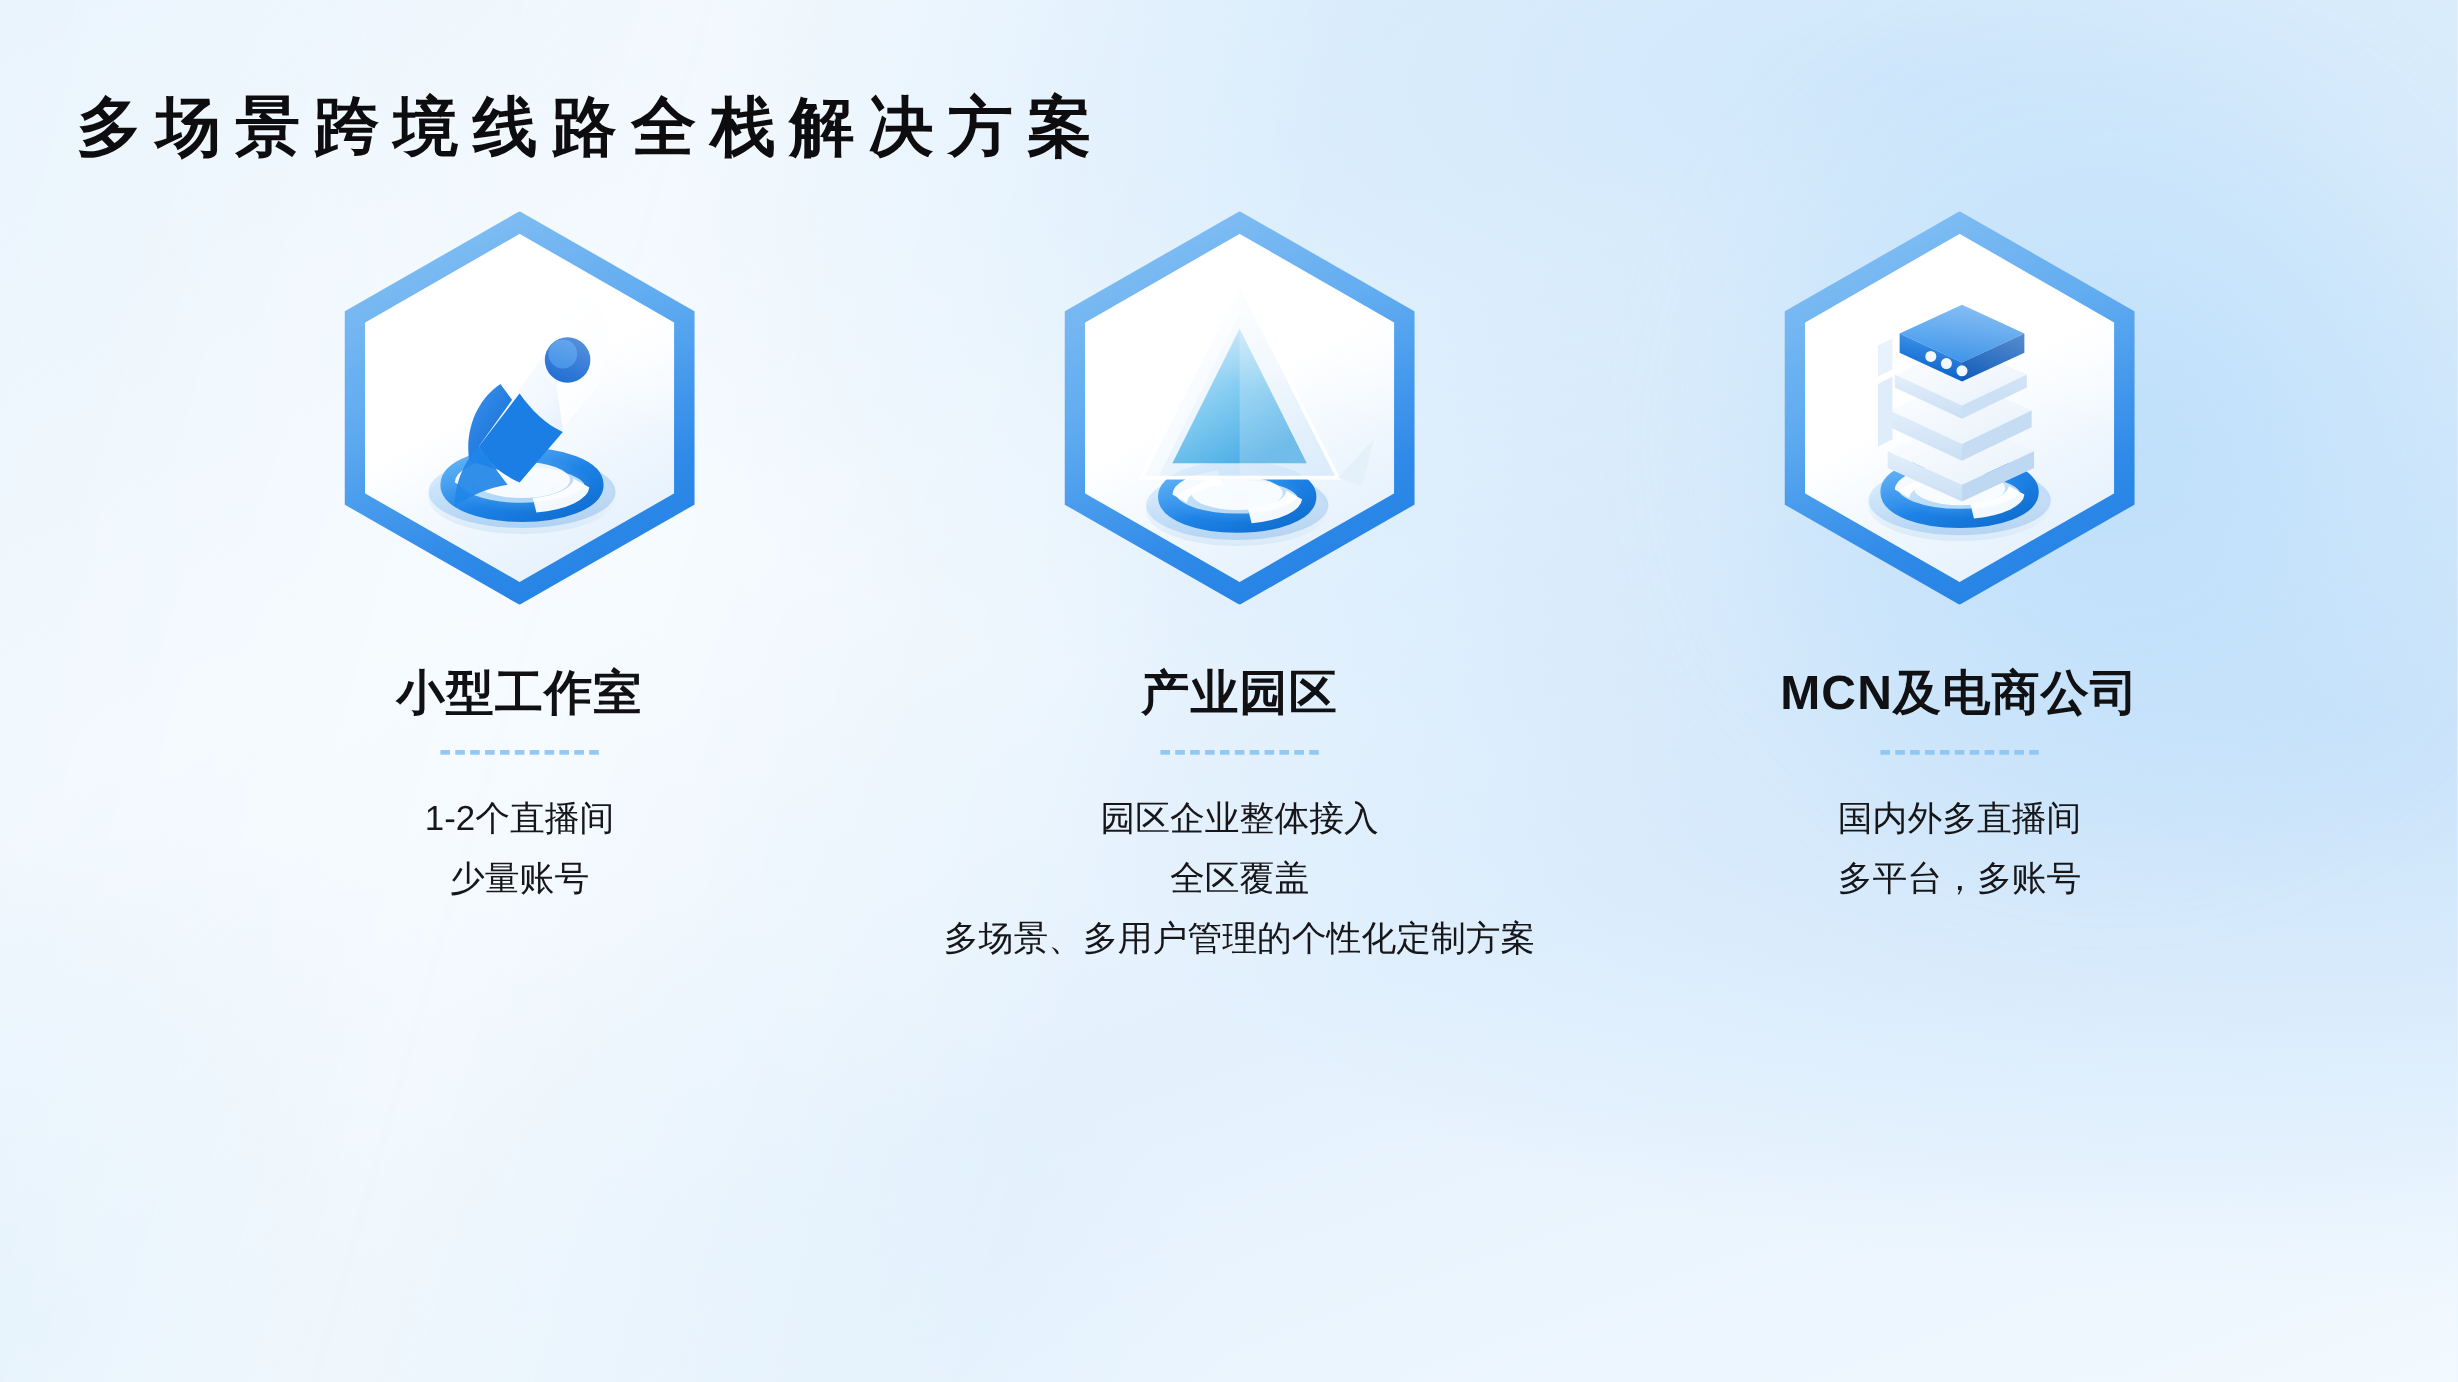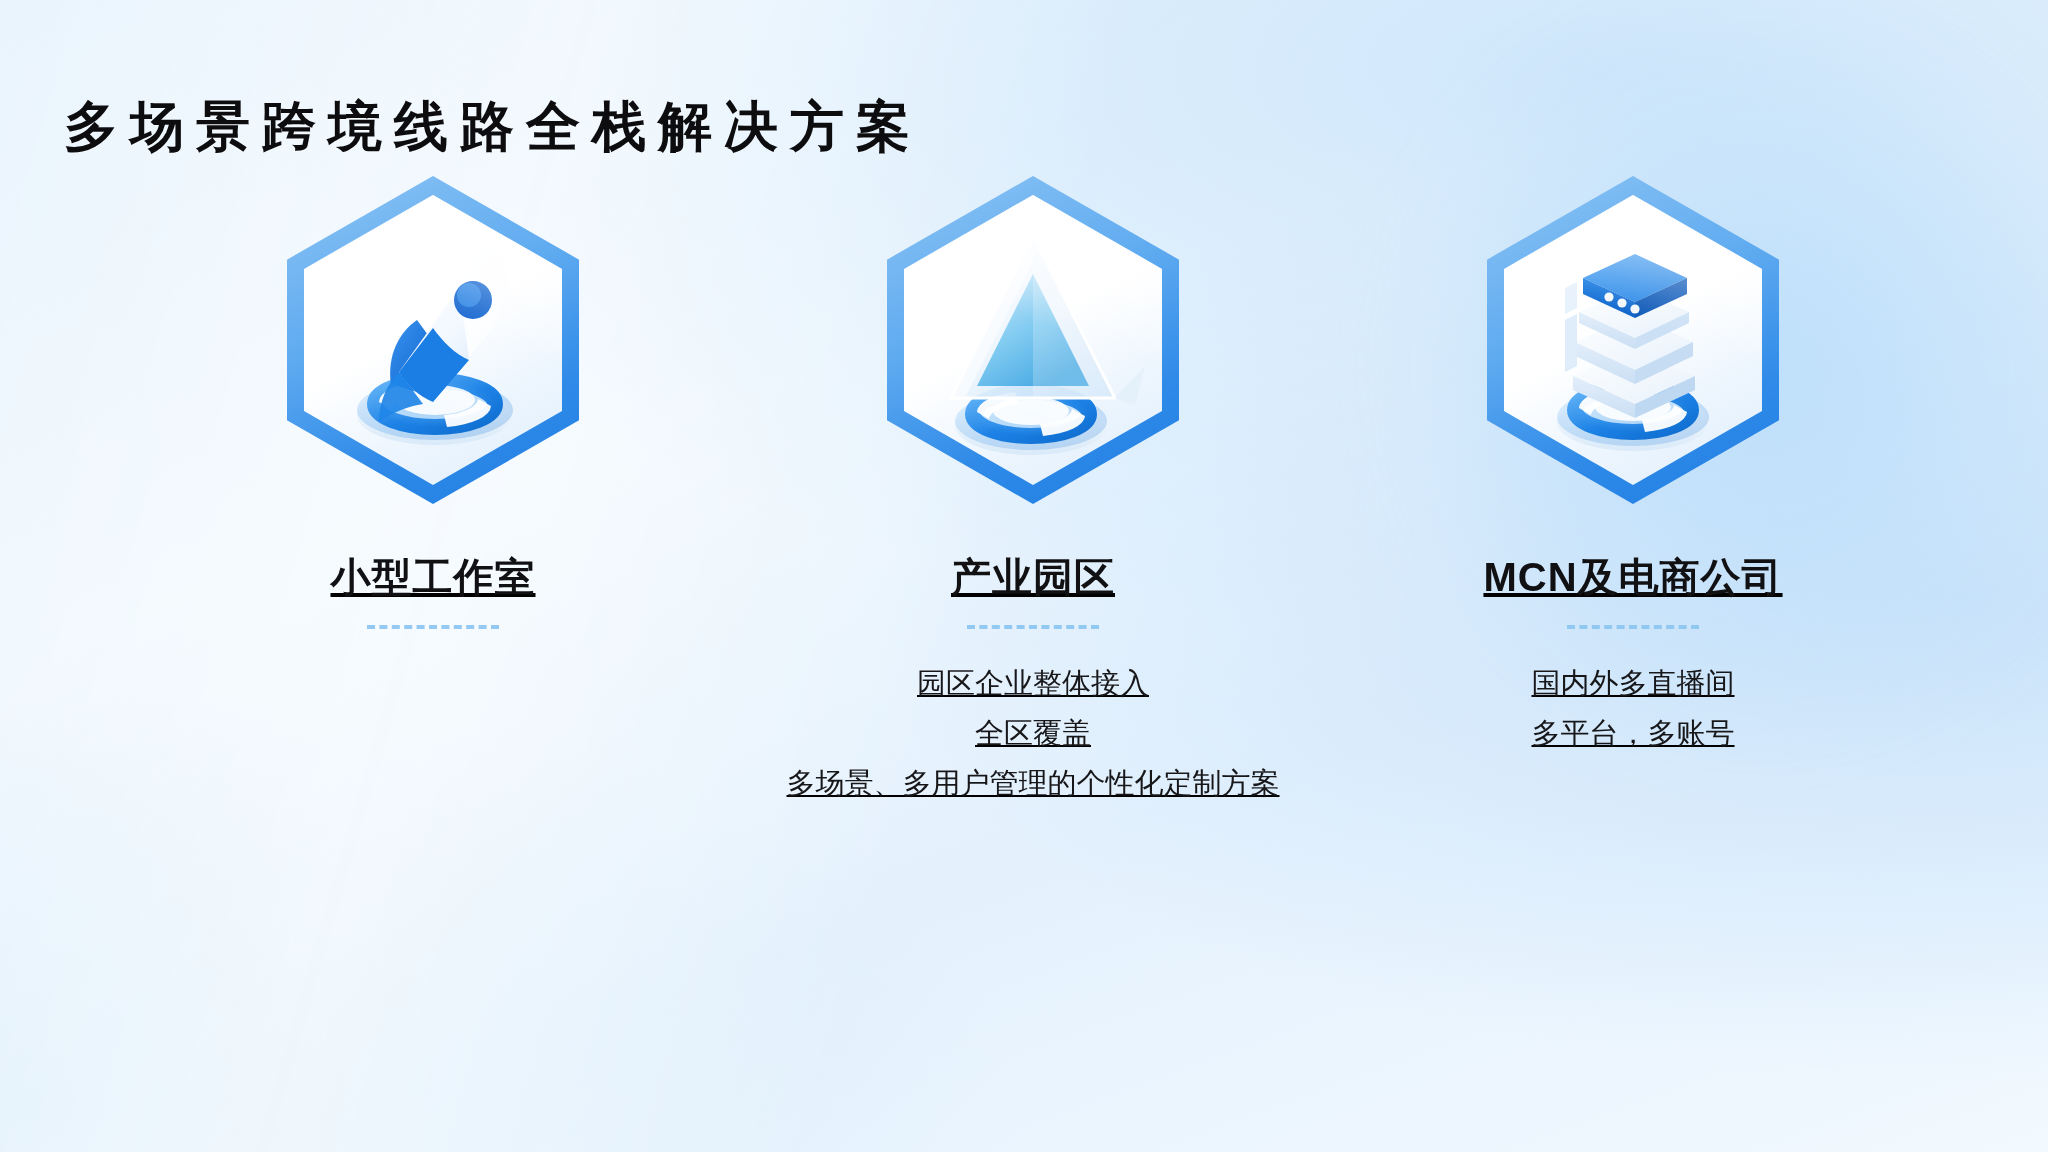--- a/index.html
+++ b/index.html
@@ -22,30 +22,30 @@
     background:linear-gradient(100deg, rgba(255,255,255,0) 0%, rgba(255,255,255,.55) 45%, rgba(255,255,255,0) 80%);
     transform:rotate(6deg);filter:blur(30px);pointer-events:none;
   }
   .sheen2{
     position:absolute;right:-4%;top:0;width:36%;height:64%;
     background:radial-gradient(closest-side, rgba(181,219,250,.75), rgba(181,219,250,0));
     filter:blur(40px);pointer-events:none;
   }
 
   .title{
-    position:absolute;left:64px;top:60px;
+    position:absolute;left:64px;top:40px;
     font-size:54px;line-height:1.12;font-weight:700;
     letter-spacing:12px;color:#0d0d0f;
     text-shadow:0 1px 0 rgba(255,255,255,.4);
     white-space:nowrap;
   }
 
   .cards{
     position:absolute;left:0;top:170px;width:2048px;
-    display:flex;justify-content:center;align-items:flex-start;text-decoration:underline;
+    display:flex;justify-content:center;align-items:flex-start;
   }
   .card{
     width:600px;display:flex;flex-direction:column;align-items:center;
   }
   .card.c1{margin-left:18px;}
   .card.c3{margin-right:0;}
 
   
   .hexwrap{
     position:relative;width:300px;height:340px;
@@ -151,20 +151,24 @@
 
         <circle cx="190" cy="130" r="19" fill="#0f62cf"></circle>
         <circle cx="186" cy="125" r="12" fill="#2f8ae8" opacity=".85"></circle>
 
         <path d="M116 202 C104 214 96 232 96 252 C110 242 126 236 140 234 Z" fill="#1f86e8" opacity=".92"></path>
       </svg>
       <div class="hex-gloss"></div>
     </div>
     <div class="card-title">小型工作室</div>
     <div class="divider"></div>
+    <div class="card-body">
+      <div>1-2个直播间</div>
+      <div>少量账号</div>
+    </div>
   </div>
 
   <div class="card c3">
     <div class="hexwrap">
       <div class="hex-outer"></div>
       <div class="hex-inner"></div>
       <svg class="hex-art" viewBox="0 0 300 340">
         <defs>
           <linearGradient id="ringG3" x1="0" y1="0" x2="1" y2="1">
             <stop offset="0%" stop-color="#66b6f7"></stop>

